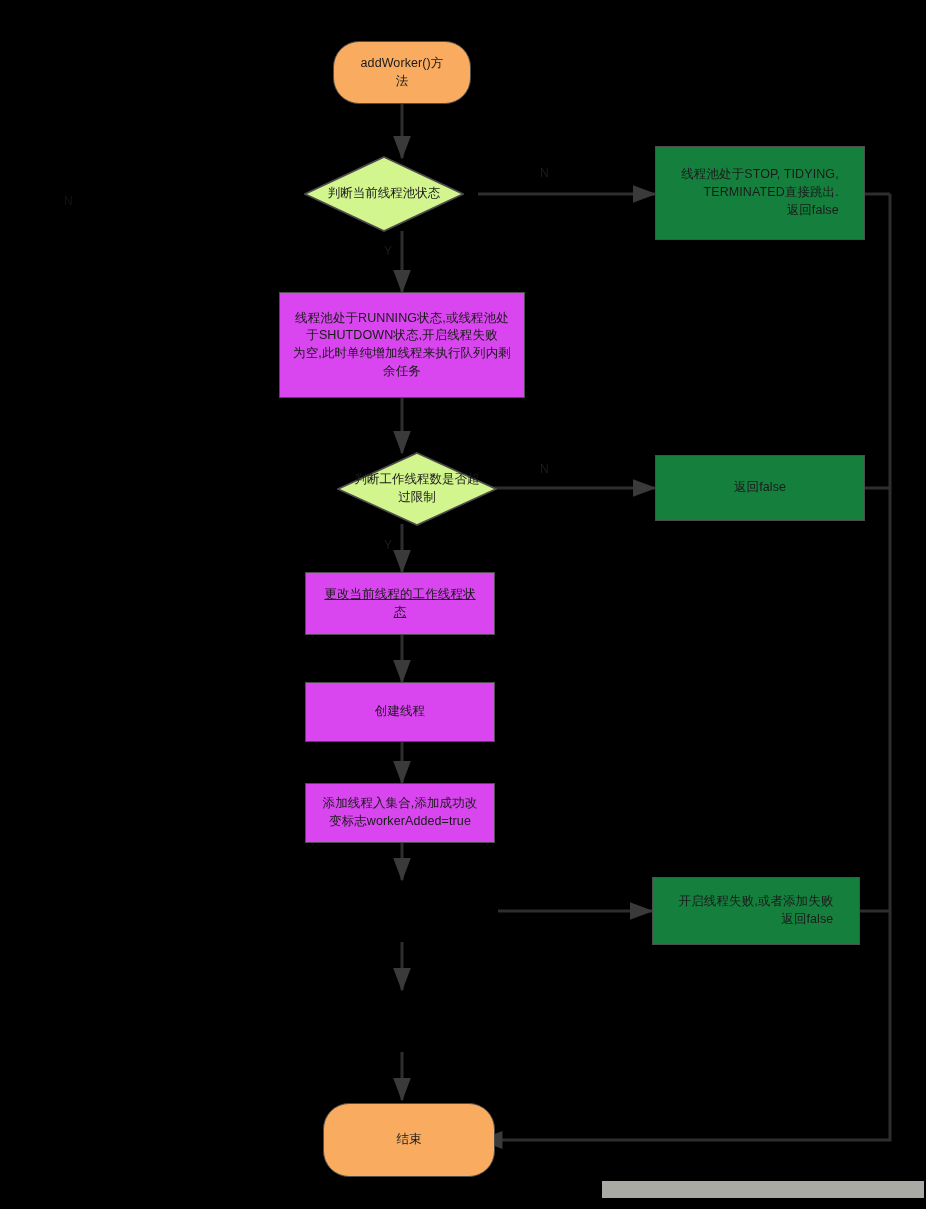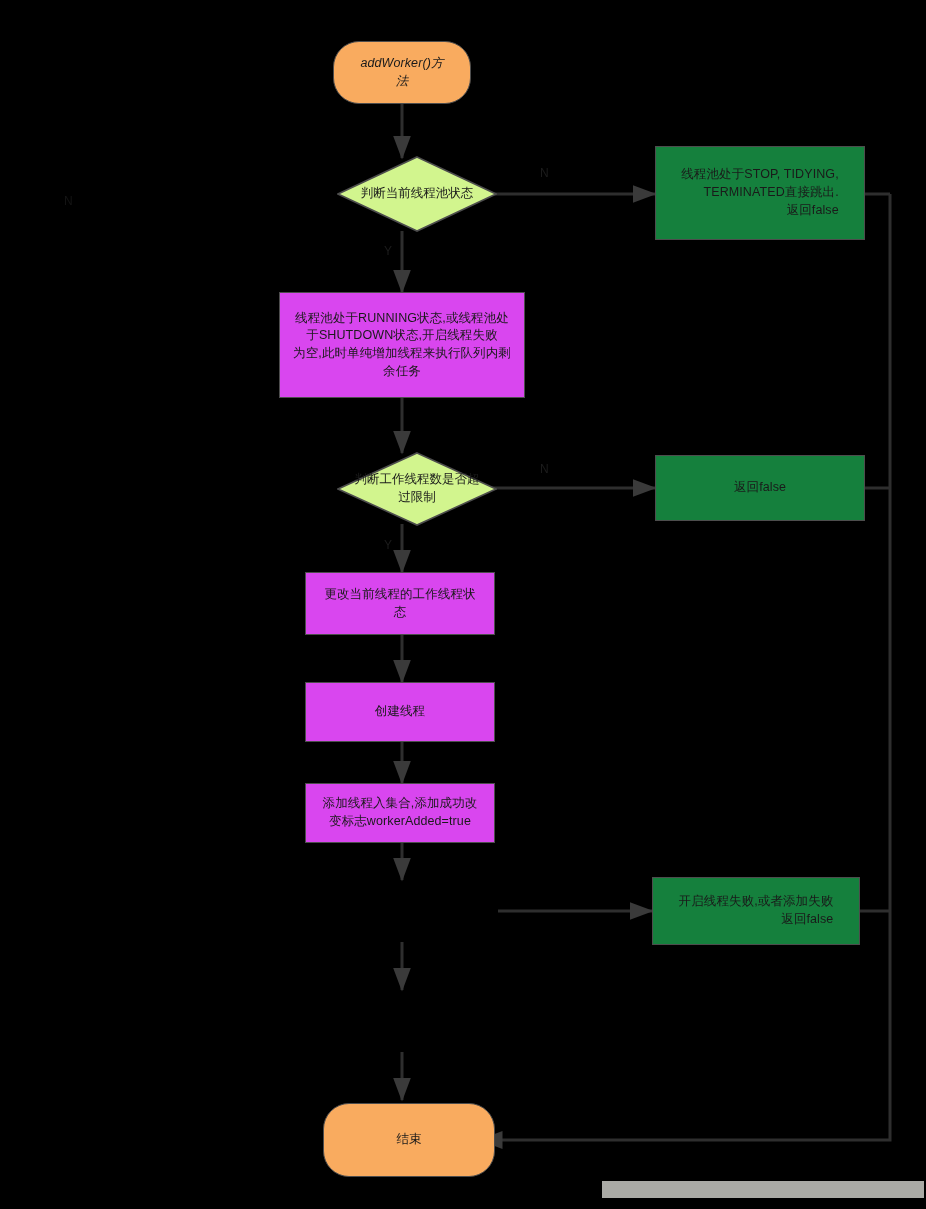--- a/index.html
+++ b/index.html
@@ -133,28 +133,28 @@
 
       <path d="M890,194 L890,1140 L480,1140"></path>
     </g>
     <g stroke="#2e2e2e" stroke-width="3" fill="none">
       <path d="M865,194 L890,194"></path>
       <path d="M865,488 L890,488"></path>
       <path d="M860,911 L890,911"></path>
     </g>
   </svg>
 
-  <div class="node terminator" style="left:333px; top:41px; width:138px; height:63px;font-style:italic;">
+  <div class="node terminator" style="left:333px; top:41px; width:138px; height:63px;">
     <span>
       <span>addWorker()方</span><br>
       <span>法</span>
     </span>
   </div>
 
-  <div class="diamond-wrap" style="left:337px; top:156px; width:160px; height:76px;">
+  <div class="diamond-wrap" style="left:304px; top:156px; width:160px; height:76px;">
     <svg class="diamond-shape" viewBox="0 0 160 76" preserveAspectRatio="none">
       <polygon points="80,1 159,38 80,75 1,38" fill="#d2f58e" stroke="#4d4d4d" stroke-width="1.6"></polygon>
     </svg>
     <span class="diamond-label">判断当前线程池状态</span>
   </div>
   <span class="edge-label" style="left:540px; top:166px;">N</span>
   <span class="edge-label" style="left:384px; top:244px;">Y</span>
   <span class="stray-label" style="left:64px; top:194px;">N</span>
 
   <div class="node result" style="left:655px; top:146px; width:210px; height:94px;">
@@ -183,21 +183,21 @@
       <span>过限制</span>
     </span>
   </div>
   <span class="edge-label" style="left:540px; top:462px;">N</span>
   <span class="edge-label" style="left:384px; top:538px;">Y</span>
 
   <div class="node result" style="left:655px; top:455px; width:210px; height:66px;">
     <span>返回false</span>
   </div>
 
-  <div class="node process" style="left:305px; top:572px; width:190px; height:63px;">
+  <div class="node process" style="left:305px; top:572px; width:190px; height:63px;text-decoration:underline;">
     <span>
       <span>更改当前线程的工作线程状</span><br>
       <span>态</span>
     </span>
   </div>
 
   <div class="node process" style="left:305px; top:682px; width:190px; height:60px;">
     <span>创建线程</span>
   </div>
 

